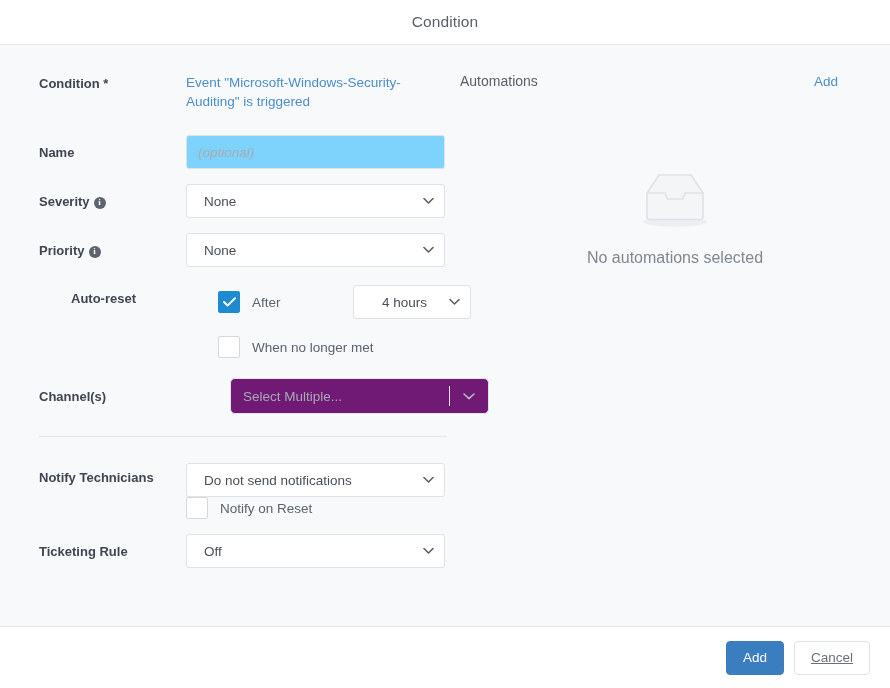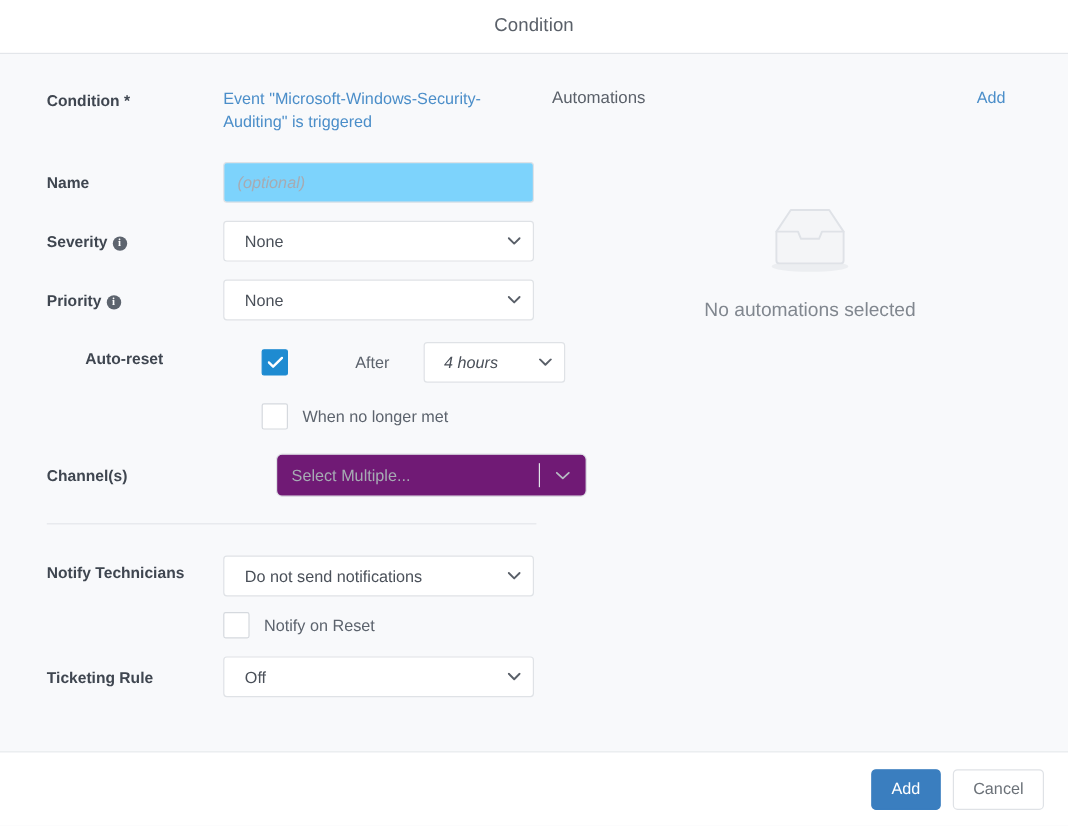--- a/index.html
+++ b/index.html
@@ -115,21 +115,21 @@
   .sel .chev {
     position: absolute; right: 11px; top: 50%;
     transform: translateY(-50%);
     pointer-events: none;
     width: 11px; height: 7px;
     display: block;
   }
   .sel .chev svg { display: block; }
 
   .sel-sm { width: 118px; }
-  .sel-sm select { padding: 0 26px 0 16px; font-style: italic; }
+  .sel-sm select { padding: 0 26px 0 28px; }
 
   
   .multi {
     position: relative;
     width: 259px; height: 36px;
     border: 1px solid #dfe2e6;
     border-radius: 5px;
     background: #701a75;
     display: flex; align-items: center;
     cursor: pointer;
@@ -252,20 +252,21 @@
   }
   .btn-primary {
     background: #3a7ebf;
     border: 1px solid #3a7ebf;
     color: #ffffff;
   }
   .btn-secondary {
     background: #ffffff;
     border: 1px solid #dfe2e6;
     color: #6b7178;
+    text-decoration: underline;
   }
 </style>
 </head>
 <body>
 
 <div class="dialog">
 
   <div class="dlg-header">
     <div class="dlg-title">Condition</div>
   </div>
@@ -321,21 +322,21 @@
                 </svg>
             </span>
           </span>
         </div>
       </div>
 
       <div class="row" style="margin-top:18px;">
         <div class="row-label" style="padding-top:5px;margin-left:32px;">Auto-reset</div>
         <div class="row-field">
           <div style="display:flex;align-items:center;">
-            <div class="cbx-wrap" style="width:135px;gap:44px;">
+            <div class="cbx-wrap" style="width:135px;">
               <span class="cbx checked">
                 <svg width="13" height="10" viewBox="0 0 13 10">
                     <path d="M1 5l3.6 3.6L12 1.2" stroke="#ffffff" stroke-width="2" fill="none" stroke-linecap="round" stroke-linejoin="round"></path>
                   </svg>
               </span>
               <span class="cbx-label">After</span>
             </div>
             <span class="sel sel-sm">
               <select>
                 <option>4 hours</option>
@@ -380,21 +381,21 @@
           <span class="sel">
             <select>
               <option>Do not send notifications</option>
             </select>
             <span class="chev">
               <svg width="11" height="7" viewBox="0 0 11 7">
                   <path d="M1 1l4.5 4.5L10 1" stroke="#5a6069" stroke-width="1.6" fill="none" stroke-linecap="round" stroke-linejoin="round"></path>
                 </svg>
             </span>
           </span>
-          <div class="cbx-wrap" style="margin-top:13px;">
+          <div class="cbx-wrap" style="margin-top:0;">
             <span class="cbx">
               
             </span>
             <span class="cbx-label">Notify on Reset</span>
           </div>
         </div>
       </div>
 
       <div class="row" style="margin-top:15px;">
         <div class="row-label" style="padding-top:9px;">Ticketing Rule</div>

